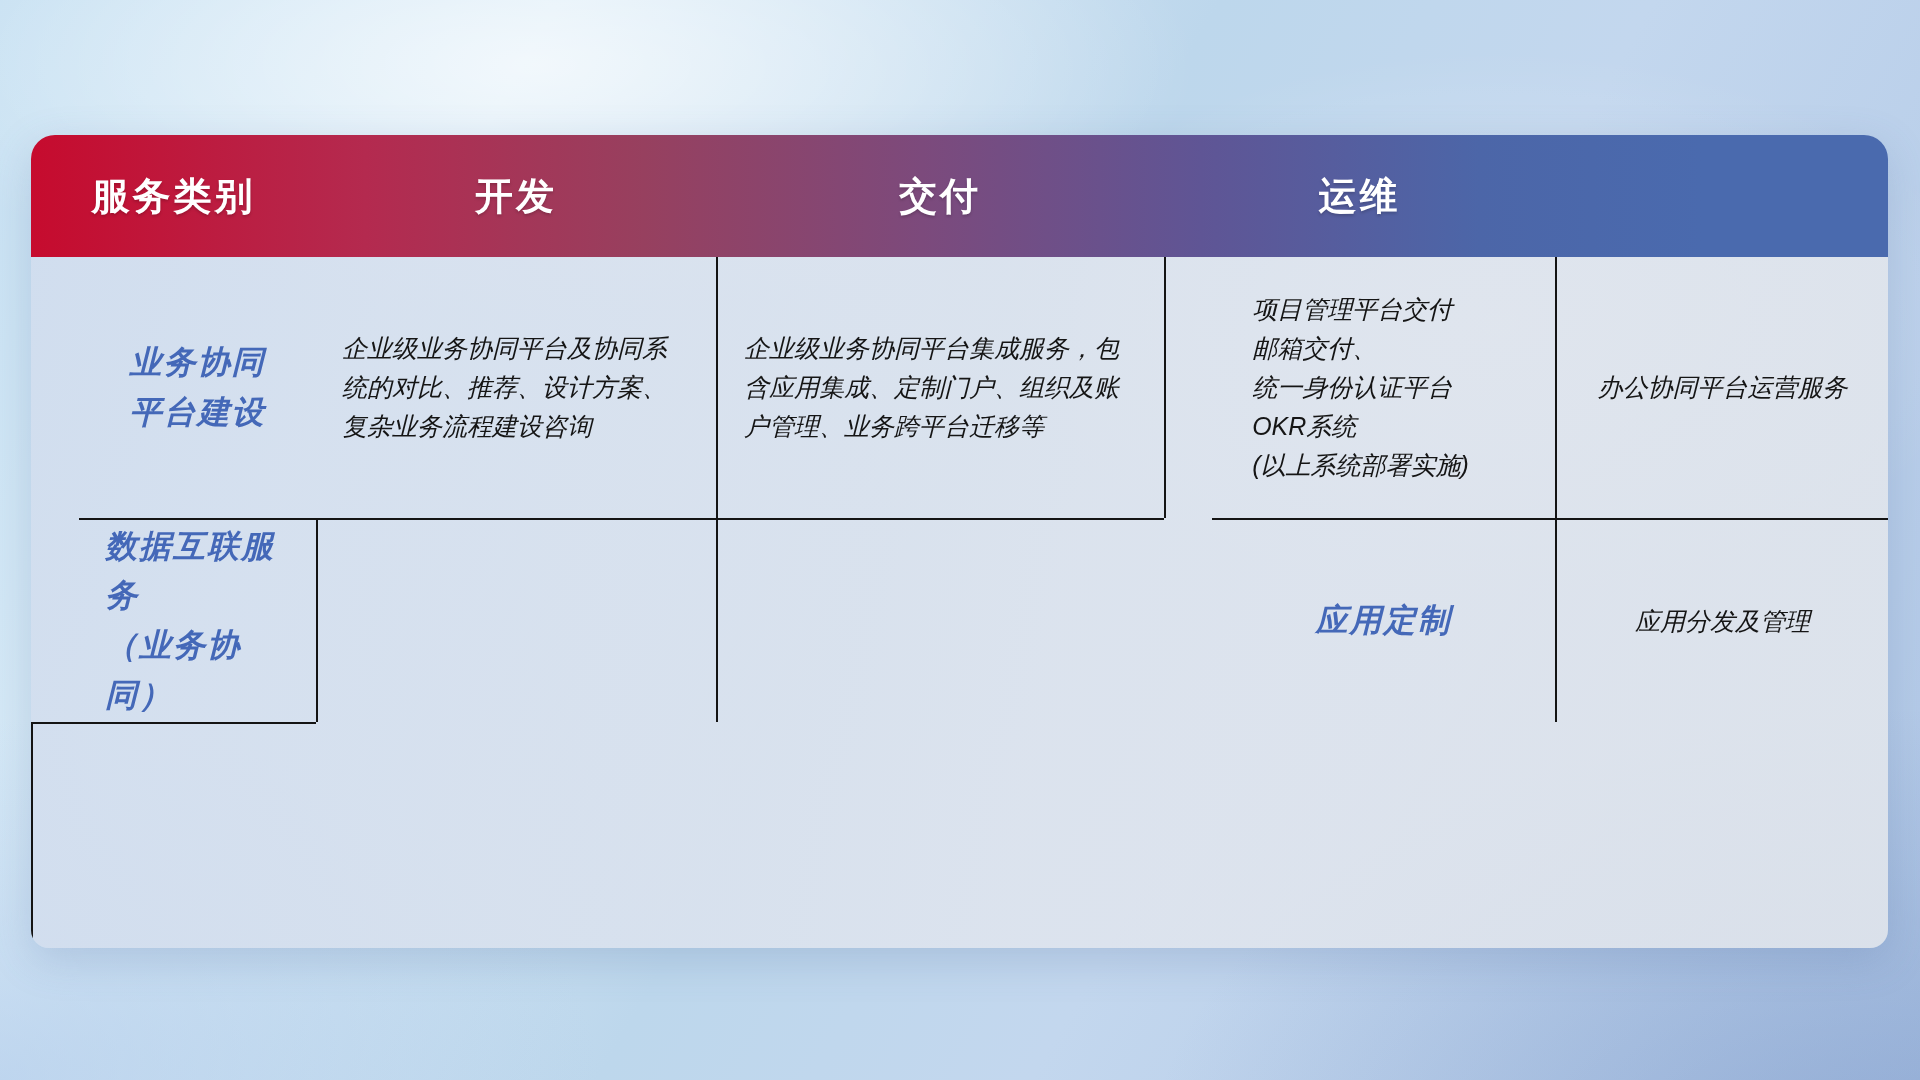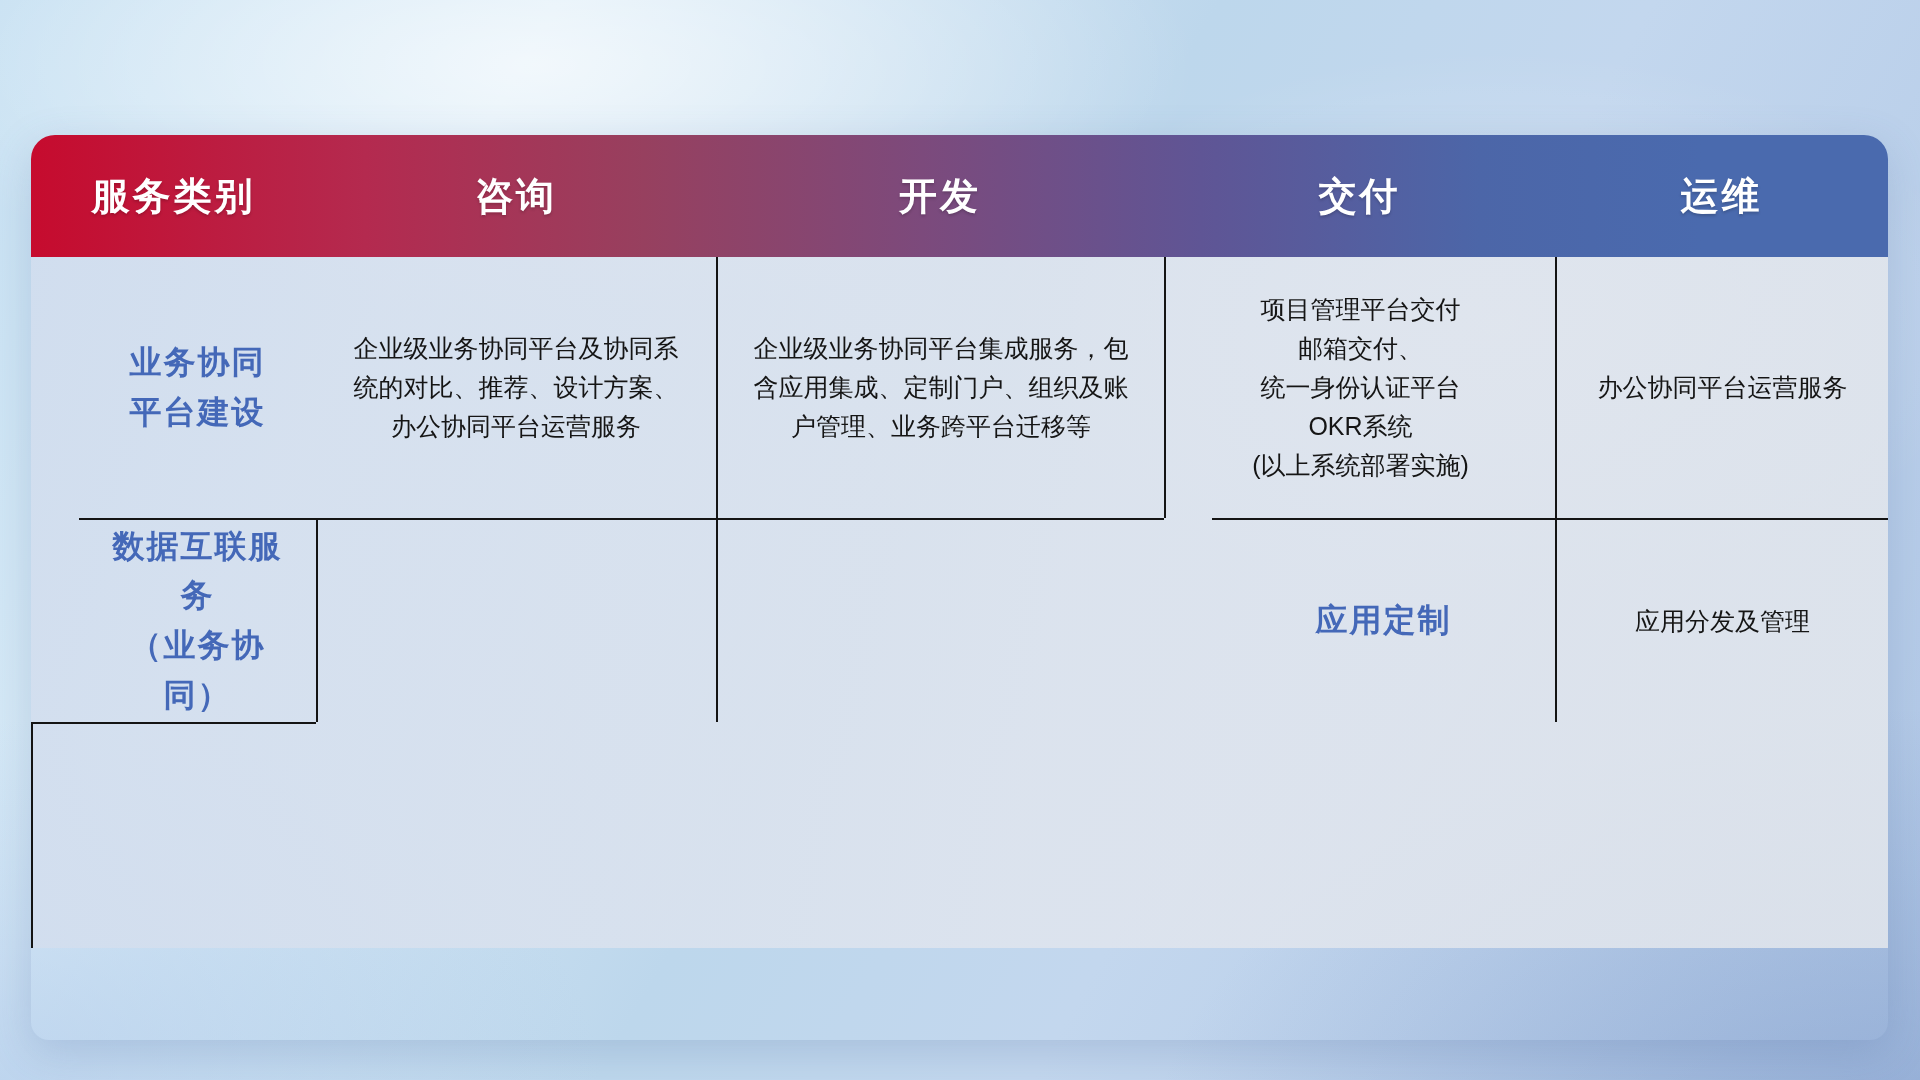--- a/index.html
+++ b/index.html
@@ -10,21 +10,21 @@
       radial-gradient(1100px 420px at 28% 6%, rgba(255,255,255,0.65), rgba(255,255,255,0) 60%),
       radial-gradient(900px 500px at 78% 30%, rgba(255,255,255,0.30), rgba(255,255,255,0) 55%),
       radial-gradient(1300px 800px at 100% 110%, rgba(106,136,190,0.45), rgba(106,136,190,0) 60%),
       radial-gradient(1000px 600px at 0% 100%, rgba(170,197,232,0.55), rgba(170,197,232,0) 60%),
       linear-gradient(120deg, #c6e0f2 0%, #d9ebf7 22%, #bdd7ec 48%, #c3d7ee 65%, #afc6e5 100%);
     position: relative;
   }
   .panel {
     position: absolute;
     left: 31px; top: 135px;
-    width: 1857px; height: 905px;
+    width: 1857px; height: 813px;
     border-radius: 24px 24px 18px 18px;
     overflow: hidden;
     box-shadow: 0 12px 42px rgba(80, 110, 160, 0.22);
   }
   .grid5 {
     display: grid;
     grid-template-columns: 285px 400px 448px 391px 333px;
   }
   .header-row {
     height: 122px;
@@ -38,23 +38,23 @@
     font-size: 38px; font-weight: 700; letter-spacing: 3px;
     text-shadow: 0 2px 3px rgba(0,0,0,0.18);
   }
   .body-grid {
     height: 691px;
     grid-template-rows: 261px 204px 226px;
     background: linear-gradient(100deg, rgba(209,221,238,0.90) 0%, rgba(224,229,238,0.85) 55%, rgba(226,230,236,0.88) 100%);
   }
   .c {
     display: flex; align-items: center; justify-content: center;
-    text-align: center;
     padding: 8px 26px;
     white-space: pre-line;
+    font-style: italic;
   }
   .cat {
     color: #4468b8;
     font-size: 32px; font-weight: 700;
     line-height: 1.55; letter-spacing: 2px; margin-left: 48px;
   }
   .txt {
     color: #151515;
     font-size: 25px; font-weight: 400;
     line-height: 1.56;
@@ -62,31 +62,30 @@
   .bl { border-left: 2px solid #141414; }
   .bt { border-top: 2px solid #141414; }
 </style>
 </head>
 <body>
 
 <div class="panel">
 
   <div class="header-row grid5">
     <div class="header-cell">服务类别</div>
-    <div class="header-cell">咨询</div>
     <div class="header-cell">开发</div>
     <div class="header-cell">交付</div>
     <div class="header-cell">运维</div>
   </div>
 
   <div class="body-grid grid5">
 
     <div class="c cat">业务协同
 平台建设</div>
-    <div class="c txt">企业级业务协同平台及协同系统的对比、推荐、设计方案、办公协同平台运营服务</div>
+    <div class="c txt">企业级业务协同平台及协同系统的对比、推荐、设计方案、复杂业务流程建设咨询</div>
     <div class="c txt bl">企业级业务协同平台集成服务，包含应用集成、定制门户、组织及账户管理、业务跨平台迁移等</div>
     <div class="c txt bl">项目管理平台交付
 邮箱交付、
 统一身份认证平台
 OKR系统
 (以上系统部署实施)</div>
     <div class="c txt bl">办公协同平台运营服务</div>
 
     <div class="c cat bt">数据互联服务
 （业务协同）</div>

